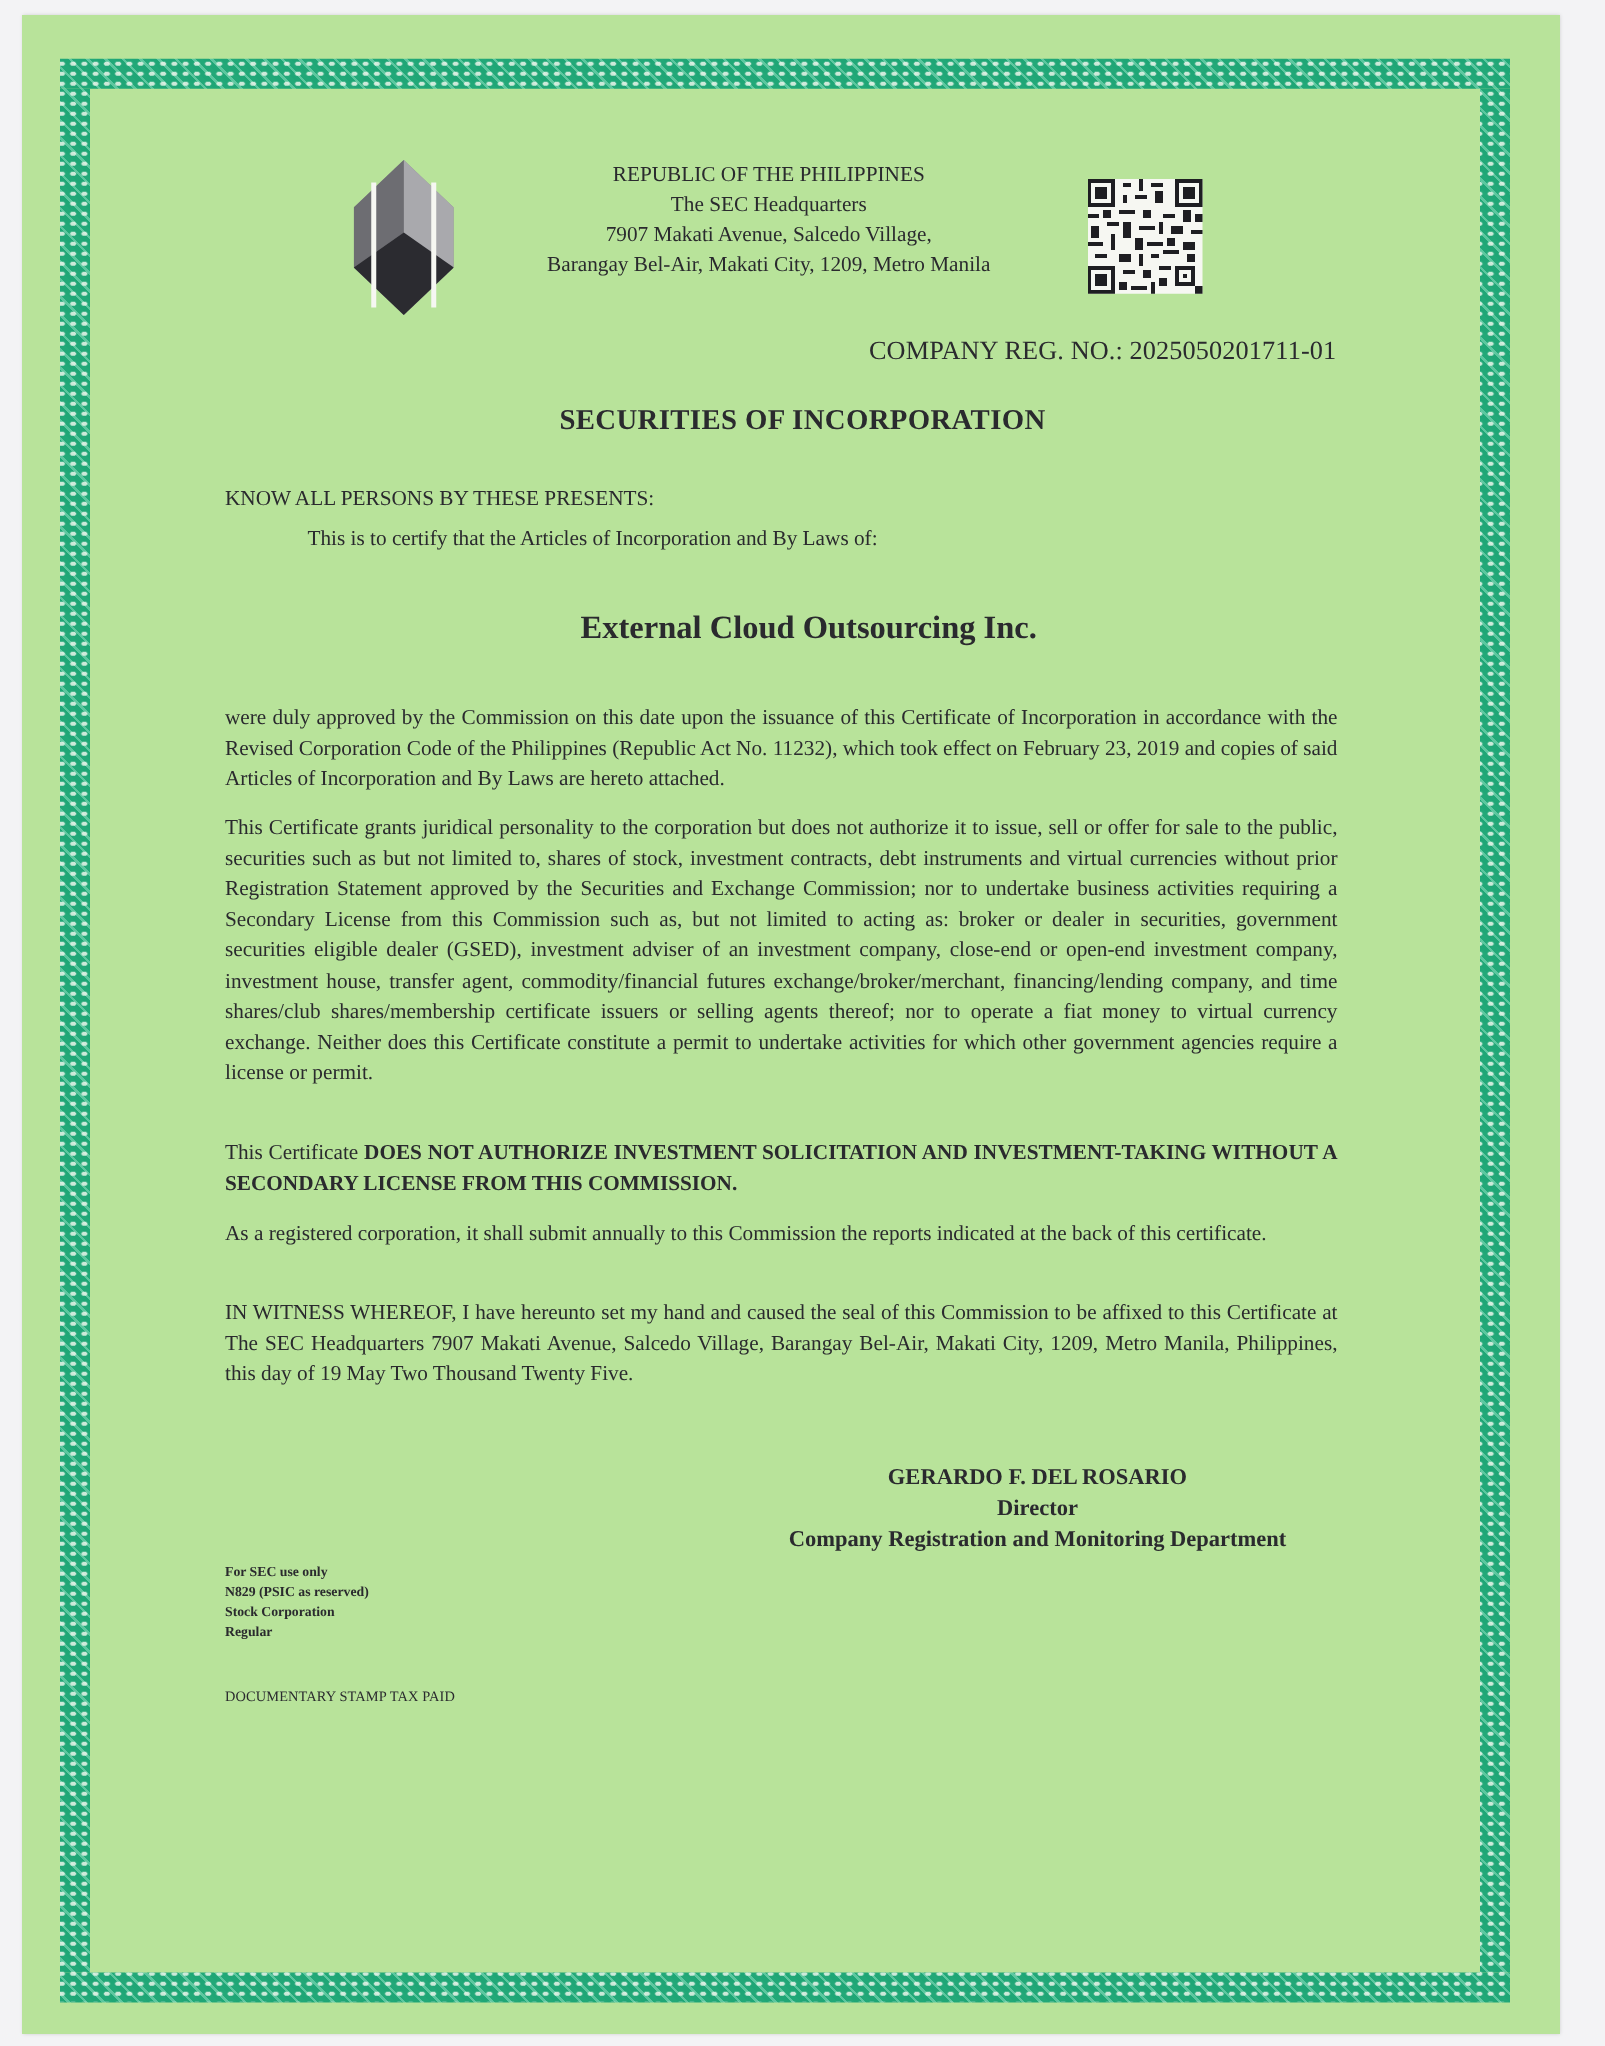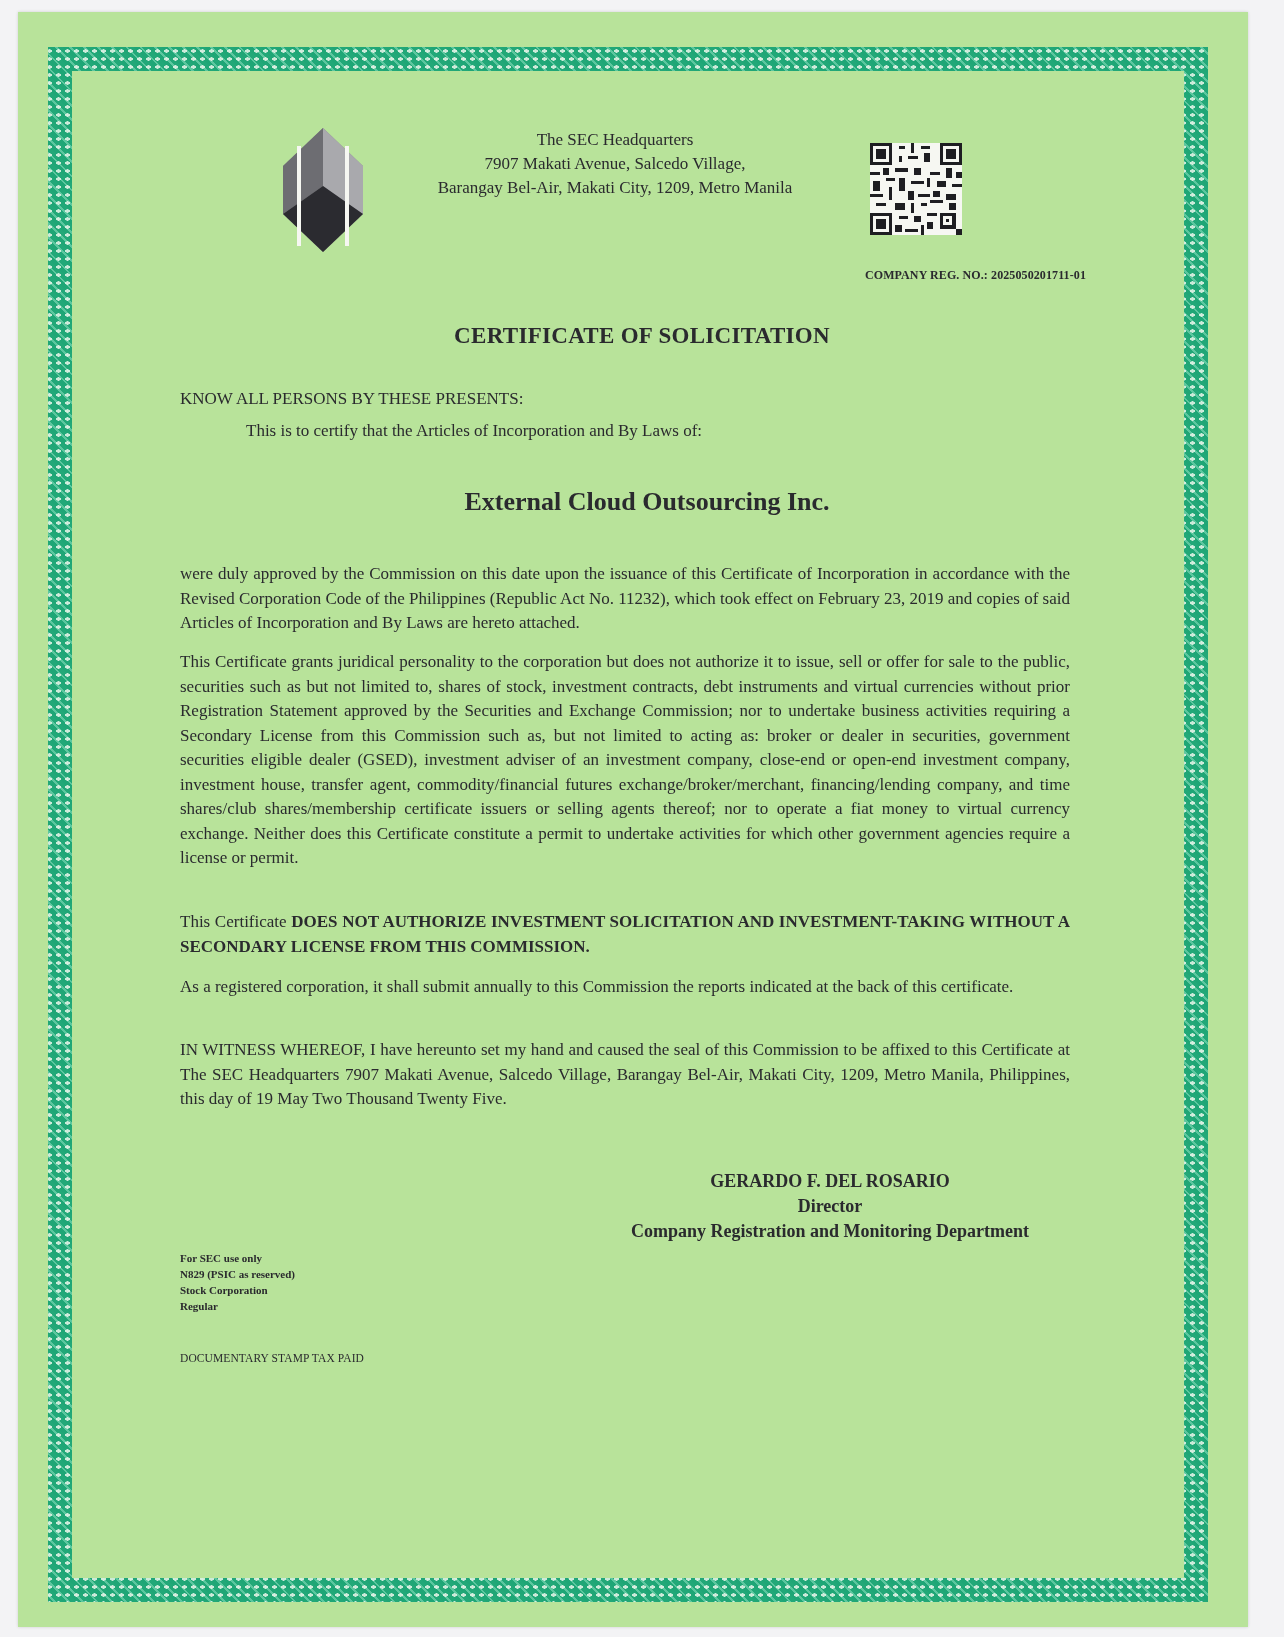--- a/index.html
+++ b/index.html
@@ -70,23 +70,23 @@
     line-height: 24px;
   }
   .header .agency { font-weight: bold; font-size: 18px; }
   .qr {
     position: absolute;
     left: 870px; top: 143px;
     width: 92px; height: 92px;
   }
   .reg-no {
     position: absolute;
-    right: 198px; top: 268px;
-    font-weight: bold;
-    font-size: 12px;
+    right: 215px; top: 268px;
+    font-weight: normal;
+    font-size: 21px;
     letter-spacing: 0.1px;
   }
   .title {
     position: absolute;
     left: 0; right: 0; top: 323px;
     text-align: center;
     font-weight: bold;
     font-size: 23px;
     letter-spacing: 0.3px;
   }
@@ -160,20 +160,21 @@
 <svg class="logo" viewBox="0 0 80 124">
   <polygon points="40,0 80,38 80,86 40,124 0,86 0,38" fill="#8a8a8e"></polygon>
   <polygon points="40,0 80,38 80,86 56,70 40,58" fill="#a9a9ad"></polygon>
   <polygon points="0,38 40,0 40,58 0,86" fill="#6d6d72"></polygon>
   <polygon points="40,58 80,86 40,124 0,86" fill="#2b2b30"></polygon>
   <rect x="14" y="18" width="4" height="100" fill="#f6f7f2"></rect>
   <rect x="62" y="18" width="4" height="100" fill="#f6f7f2"></rect>
 </svg>
 
 <div class="header">
+  <div>REPUBLIC OF THE PHILIPPINES</div>
   <div>The SEC Headquarters</div>
   <div>7907 Makati Avenue, Salcedo Village,</div>
   <div>Barangay Bel-Air, Makati City, 1209, Metro Manila</div>
 </div>
 
 <svg class="qr" viewBox="0 0 29 29" shape-rendering="crispEdges">
   <rect width="29" height="29" fill="#f6f7f2"></rect>
   <g fill="#1e1e22">
     <rect x="0" y="0" width="7" height="7"></rect>
       <rect x="1" y="1" width="5" height="5" fill="#f6f7f2"></rect>
@@ -225,21 +226,21 @@
     <rect x="8" y="26" width="2" height="2"></rect>
       <rect x="11" y="27" width="4" height="1"></rect>
       <rect x="16" y="26" width="1" height="3"></rect>
       <rect x="18" y="25" width="2" height="2"></rect>
       <rect x="27" y="27" width="2" height="2"></rect>
   </g>
 </svg>
 
 <div class="reg-no">COMPANY REG. NO.: 2025050201711-01</div>
 
-<div class="title">CERTIFICATE OF SOLICITATION</div>
+<div class="title">SECURITIES OF INCORPORATION</div>
 
 <div class="know">KNOW ALL PERSONS BY THESE PRESENTS:</div>
 <div class="certify">This is to certify that the Articles of Incorporation and By Laws of:</div>
 
 <div class="company">External Cloud Outsourcing Inc.</div>
 
 <div class="body-text p1">were duly approved by the Commission on this date upon the issuance of this Certificate of Incorporation in accordance with the Revised Corporation Code of the Philippines (Republic Act No. 11232), which took effect on February 23, 2019 and copies of said Articles of Incorporation and By Laws are hereto attached.</div>
 <div class="body-text p2">This Certificate grants juridical personality to the corporation but does not authorize it to issue, sell or offer for sale to the public, securities such as but not limited to, shares of stock, investment contracts, debt instruments and virtual currencies without prior Registration Statement approved by the Securities and Exchange Commission; nor to undertake business activities requiring a Secondary License from this Commission such as, but not limited to acting as: broker or dealer in securities, government securities eligible dealer (GSED), investment adviser of an investment company, close-end or open-end investment company, investment house, transfer agent, commodity/financial futures exchange/broker/merchant, financing/lending company, and time shares/club shares/membership certificate issuers or selling agents thereof; nor to operate a fiat money to virtual currency exchange. Neither does this Certificate constitute a permit to undertake activities for which other government agencies require a license or permit.</div>
 <div class="body-text p3"><span>This Certificate </span><b>DOES NOT AUTHORIZE INVESTMENT SOLICITATION AND INVESTMENT-TAKING WITHOUT A SECONDARY LICENSE FROM THIS COMMISSION.</b></div>
 <div class="body-text p4">As a registered corporation, it shall submit annually to this Commission the reports indicated at the back of this certificate.</div>

